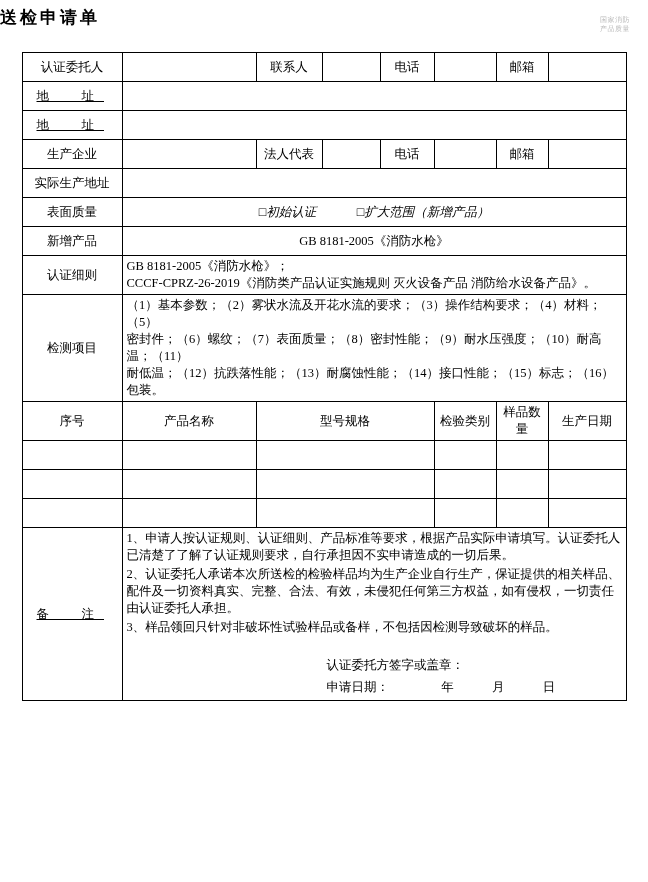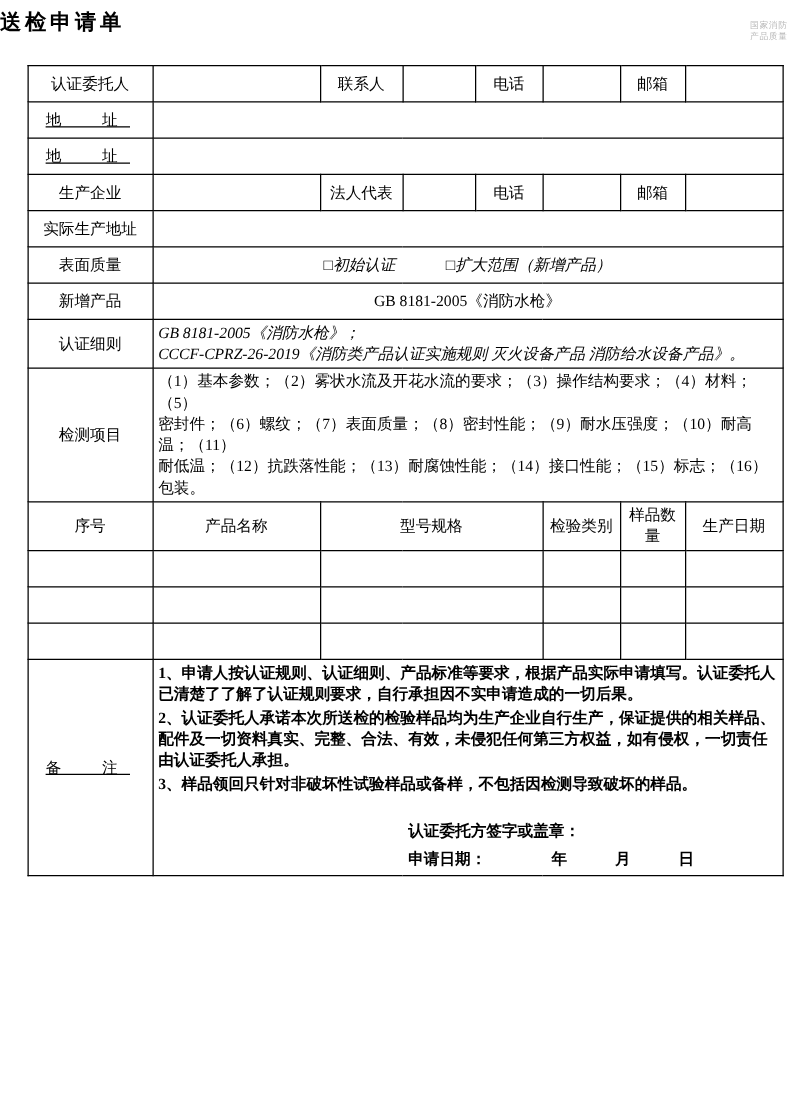--- a/index.html
+++ b/index.html
@@ -75,27 +75,25 @@
     display: inline-block;
     width: 34px;
   }
   .items-cell {
     line-height: 21px;
     padding: 7px 8px 8px 8px;
   }
   .basis-cell {
     line-height: 19px;
     padding: 5px 8px;
-    font-style: italic;
   }
   .note-cell {
     line-height: 19.5px;
     padding: 6px 8px 4px 8px;
     vertical-align: top;
-    font-weight: bold;
   }
   .note-p {
     margin: 0 0 2px 0;
     text-indent: 0;
   }
   .sign-block {
     margin-top: 18px;
     padding-left: 200px;
   }
   .sign-line {

